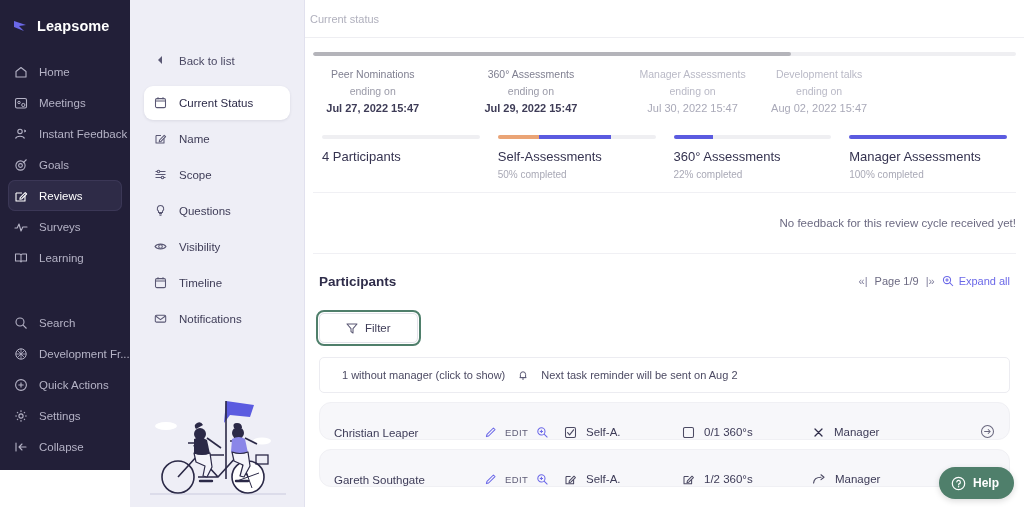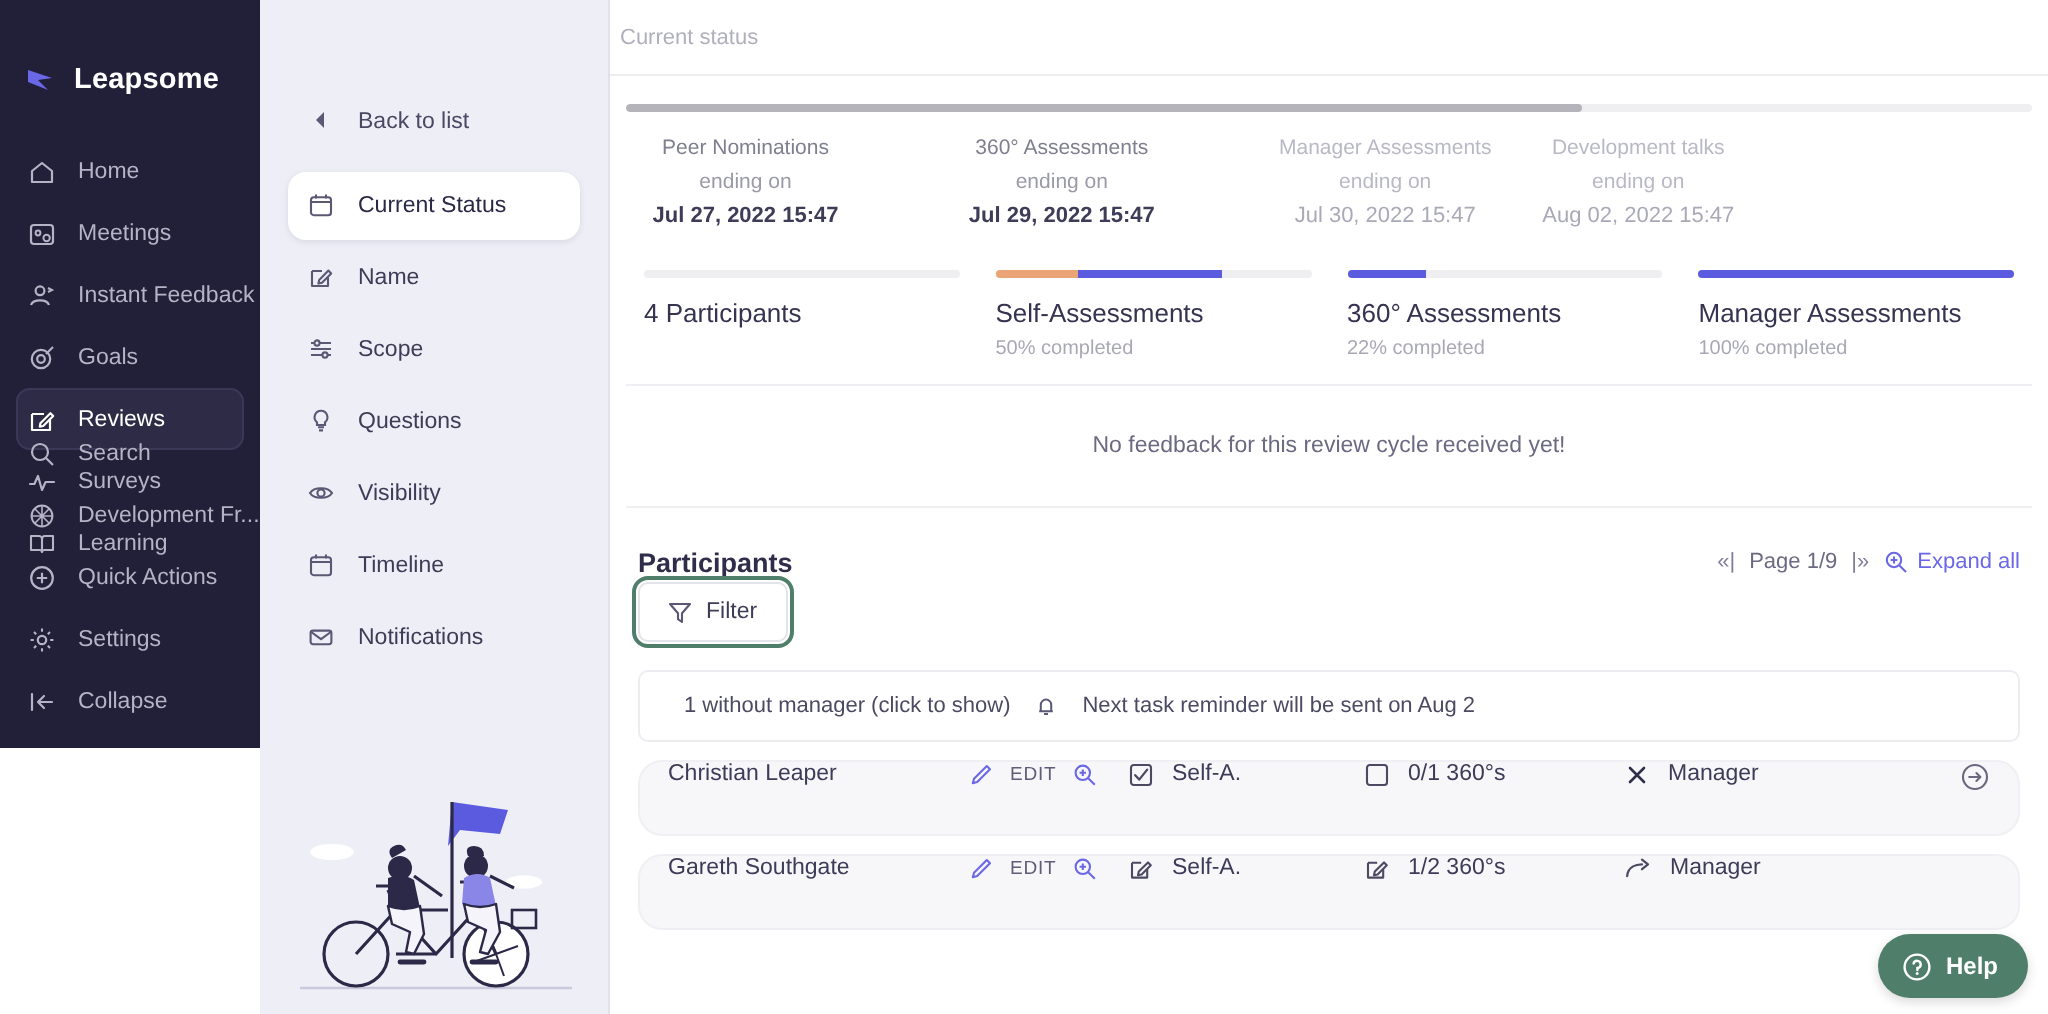--- a/index.html
+++ b/index.html
@@ -6,24 +6,24 @@
   html, body {
     width: 1024px; height: 507px;
     font-family: "Liberation Sans", sans-serif;
     background: #ffffff;
     overflow: hidden;
   }
   .app { display: flex; width: 1024px; height: 507px; }
 
   
   .sidebar {
-    width: 130px; flex: 0 0 130px; height: 374px;
+    width: 130px; flex: 0 0 130px; height: 470px;
     background: #221f38;
     display: flex; flex-direction: column;
-    padding-top: 26px;
+    padding-top: 12px;
     position: relative;
   }
   .brand { display: flex; align-items: center; gap: 7px; padding: 4px 0 4px 13px; height: 28px; }
   .brand-name { color: #ffffff; font-size: 14.5px; font-weight: bold; letter-spacing: .1px; }
   .nav-top { margin-top: 16px; }
   .nav-item {
     display: flex; align-items: center; gap: 11px;
     height: 31px; margin: 0 8px; padding-left: 6px;
     border-radius: 7px; color: #b5b3c6; font-size: 11.5px;
     white-space: nowrap; cursor: pointer;
@@ -74,49 +74,49 @@
   .stats { display: flex; margin-top: 17px; gap: 0; }
   .stat { flex: 1; text-align: left; padding: 0 9px; }
   .stat-bar { height: 4px; border-radius: 2px; background: #efeff2; display: flex; overflow: hidden; }
   .stat-bar span { display: block; height: 100%; }
   .stat-title { font-size: 13px; color: #353350; margin-top: 10px; }
   .stat-sub { font-size: 10px; color: #a9a9b6; margin-top: 5px; }
 
   
   .sec-title { font-size: 13.5px; color: #2f2d4a; font-weight: bold; margin: 26px 0 0 6px; }
   .fb-box { border-top: 1px solid #f0f0f4; border-bottom: 1px solid #f0f0f4; margin-top: 12px; height: 62px;
-            display: flex; align-items: center; justify-content: center; }
+            display: flex; align-items: center; justify-content: flex-end; }
   .fb-empty { font-size: 11.5px; color: #6c6a82; }
 
   
   .part-head { display: flex; align-items: center; justify-content: space-between; margin: 20px 6px 0 6px; }
   .part-title { font-size: 13.5px; color: #2f2d4a; font-weight: bold; }
   .part-tools { display: flex; align-items: center; gap: 7px; font-size: 11px; color: #6c6a82; }
   .pg-arrow { color: #7f7d9b; cursor: pointer; font-size: 11px; }
   .expand-all { color: #6b68e8; cursor: pointer; display: flex; align-items: center; gap: 5px; }
 
   .filter-btn {
     display: inline-flex; align-items: center; gap: 7px;
-    height: 30px; padding: 0 14px; margin: 2px 0 0 6px;
+    height: 30px; padding: 0 26px; margin: 24px 0 0 6px;
     background: #fff; border: 1px solid #e3e3ea; border-radius: 5px;
     font-size: 11.5px; color: #3e3c57; cursor: pointer;
     outline: 2px solid #4f7f6b; outline-offset: 1px;
   }
 
   .info-bar {
     margin: 14px 6px 0 6px; height: 36px;
     border: 1px solid #ececf1; border-radius: 5px;
     display: flex; align-items: center; gap: 12px; padding: 0 22px;
     font-size: 11px; color: #4c4a63; background: #fff;
   }
 
   .prow {
     margin: 9px 6px 0 6px; height: 38px;
     background: #f7f7fa; border: 1px solid #f0f0f4; border-radius: 12px;
-    display: flex; align-items: flex-start; padding: 0 14px;
+    display: flex; align-items: flex-end; padding: 0 14px;
     font-size: 11.5px; color: #3d3b57;
   }
   .p-name { width: 150px; flex: 0 0 150px; }
   .p-edit { display: flex; align-items: center; gap: 8px; width: 80px; flex: 0 0 80px; color: #6b68e8; }
   .p-edit .lbl { font-size: 9.5px; color: #5f5d77; letter-spacing: .4px; }
   .p-cell { display: flex; align-items: center; gap: 9px; }
   .p-self { width: 118px; flex: 0 0 118px; }
   .p-360 { width: 130px; flex: 0 0 130px; }
   .p-mgr { flex: 1; }
   .p-go { margin-left: auto; }

